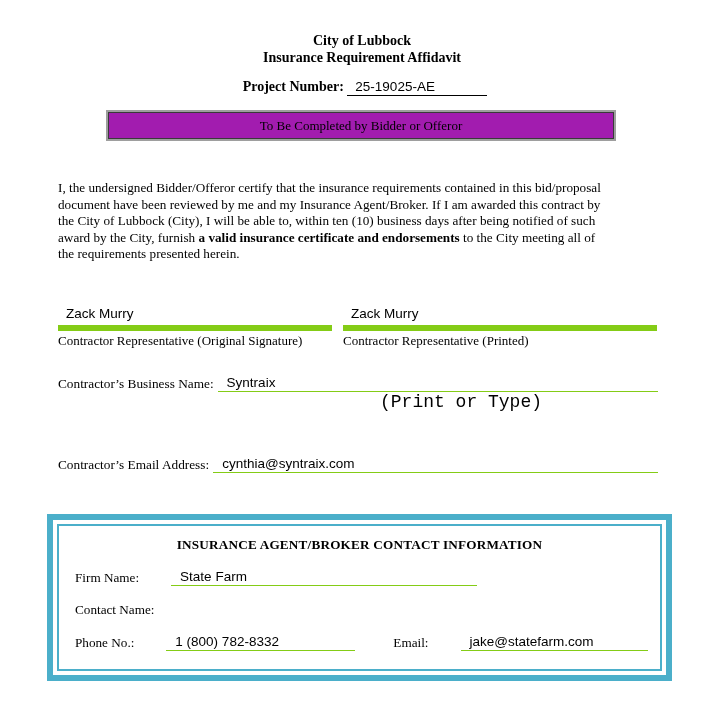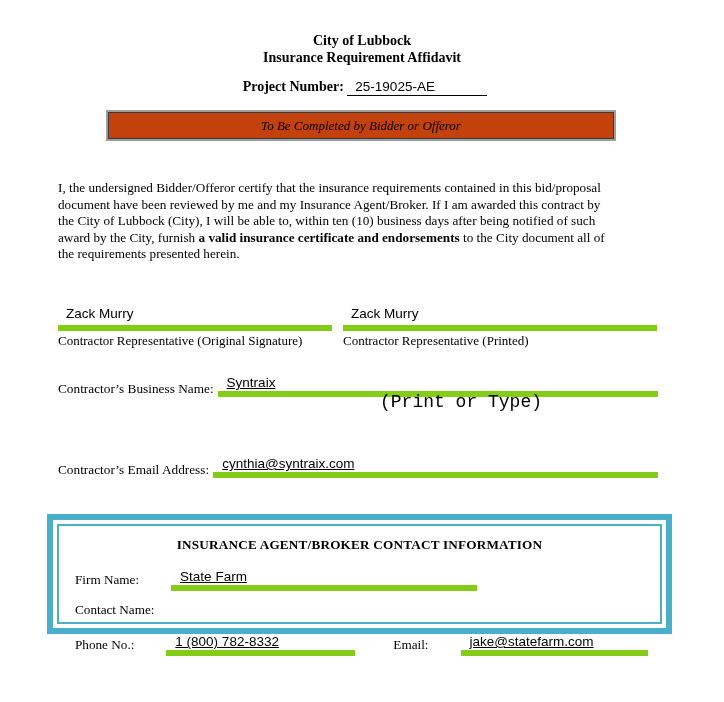--- a/index.html
+++ b/index.html
@@ -31,22 +31,21 @@
     display: inline-block; width: 132px; text-align: left;
     padding-left: 8px; padding-bottom: 1px;
     border-bottom: 1.5px solid #000;
   }
 
   
   .notice-box {
     position: absolute; top: 112px; left: 108px; width: 504px; height: 25px;
     border: 1px solid #3a3a3a; outline: 2px solid #9e9e9e;
     text-align: center; line-height: 25px; font-size: 13px;
-    background: #c2410c;
-    font-style: italic;
+    background: #a21caf;
   }
 
   
   .affidavit {
     position: absolute; top: 180px; left: 58px; width: 612px;
     font-size: 13.2px; line-height: 16.6px;
   }
   .affidavit .pline { white-space: nowrap; }
   .bold-inline { font-weight: 700; }
 
@@ -64,36 +63,36 @@
 
   
   .field-row {
     position: absolute; left: 58px; right: 66px;
     display: flex; align-items: flex-end;
     font-size: 13.3px; line-height: 17px; justify-content: center;
   }
   .field-row .field-label { white-space: nowrap; }
   .field-fill {
     flex: 1; margin-left: 4px;
-    border-bottom: 6px solid #84cc16;
+    border-bottom: 1px solid #84cc16;
     font-family: "Liberation Sans", sans-serif; font-size: 13.5px;
-    line-height: 17px; padding-left: 9px; white-space: nowrap; text-decoration: underline;
+    line-height: 17px; padding-left: 9px; white-space: nowrap;
   }
   .row-business { top: 374px; }
   .row-address  { top: 424px; }
   .row-email    { top: 455px; }
   .print-hint   {
     position: absolute; top: 392px; left: 380px;
     font-size: 18px;
     font-family: Liberation Mono, monospace;
   }
 
   
   .agent-box {
-    position: absolute; top: 514px; left: 47px; width: 625px; height: 120px;
+    position: absolute; top: 514px; left: 47px; width: 625px; height: 167px;
     box-sizing: border-box;
     border: 6px solid #4bafca;
     padding: 4px;
     background: #fff;
   }
   .agent-inner {
     position: relative; width: 100%; height: 100%;
     box-sizing: border-box; border: 2px solid #4bafca;
   }
   .agent-title {
@@ -132,21 +131,21 @@
   </div>
 
   <div class="notice-box">
     <span>To Be Completed by Bidder or Offeror</span>
   </div>
 
   <div class="affidavit">
     <div class="pline">I, the undersigned Bidder/Offeror certify that the insurance requirements contained in this bid/proposal</div>
     <div class="pline">document have been reviewed by me and my Insurance Agent/Broker. If I am awarded this contract by</div>
     <div class="pline">the City of Lubbock (City), I will be able to, within ten (10) business days after being notified of such</div>
-    <div class="pline"><span>award by the City, furnish </span><span class="bold-inline">a valid insurance certificate and endorsements</span><span> to the City document all of</span></div>
+    <div class="pline"><span>award by the City, furnish </span><span class="bold-inline">a valid insurance certificate and endorsements</span><span> to the City meeting all of</span></div>
     <div class="pline">the requirements presented herein.</div>
   </div>
 
   <div class="sig-block sig-left">
     <div class="sig-value">Zack Murry</div>
     <div class="sig-label">Contractor Representative (Original Signature)</div>
   </div>
   <div class="sig-block sig-right">
     <div class="sig-value">Zack Murry</div>
     <div class="sig-label">Contractor Representative (Printed)</div>

